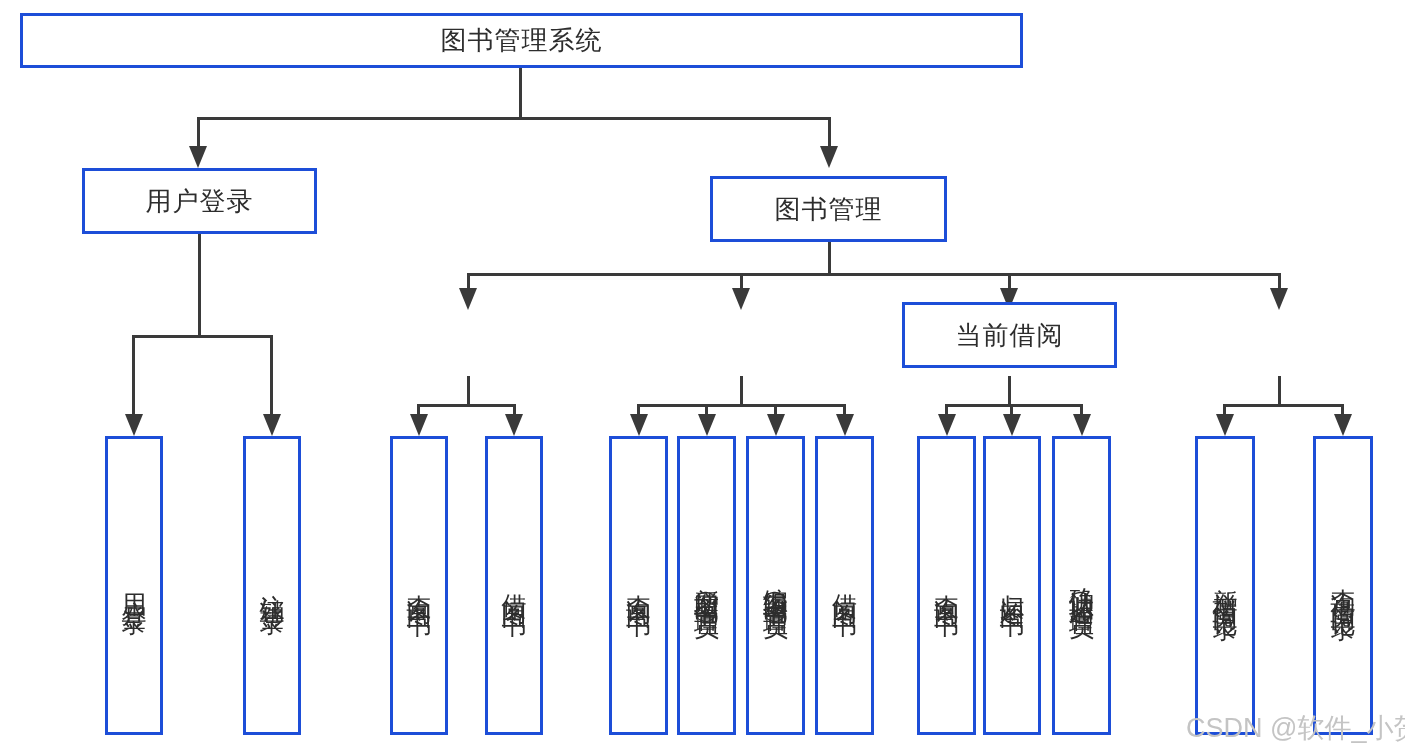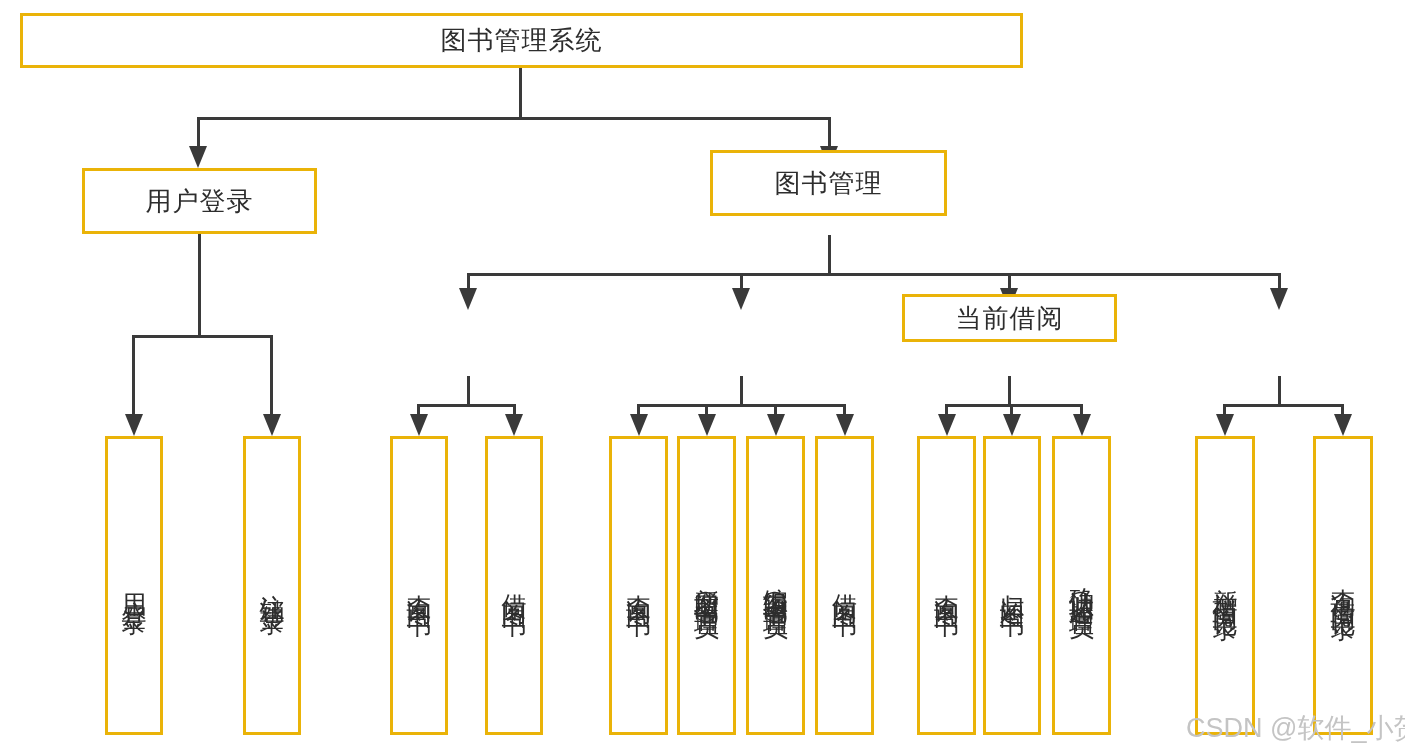--- a/index.html
+++ b/index.html
@@ -1,21 +1,21 @@
 <!DOCTYPE html>
 <html><head>
 <meta charset="utf-8">
 <style>
   html,body{margin:0;padding:0;background:#ffffff;}
   #stage{
     position:relative;width:1405px;height:747px;background:#ffffff;overflow:hidden;
     font-family:"Liberation Sans","DejaVu Sans",sans-serif;
   }
   .box{
-    position:absolute;box-sizing:border-box;border:3px solid #eab308;background:#ffffff;
+    position:absolute;box-sizing:border-box;border:3px solid #1d4ed8;background:#ffffff;
     display:flex;align-items:center;justify-content:center;color:#2d2d2d;z-index:2;
   }
   .hbox{font-size:26px;letter-spacing:1px;}
   .vbox{font-size:25px;}
   .vbox .vtext{
     writing-mode:vertical-rl;text-orientation:mixed;letter-spacing:6px;line-height:1;
     white-space:nowrap;
   }
   .vl{position:absolute;width:3px;background:#3a3a3a;z-index:1;}
   .hl{position:absolute;height:3px;background:#3a3a3a;z-index:1;}
@@ -41,21 +41,21 @@
   <div class="vl" style="left:519px;top:68px;height:49px"></div>
   <div class="hl" style="left:198px;top:117px;width:633px"></div>
   <div class="vl" style="left:197px;top:117px;height:33px"></div>
   <div class="ah" style="left:189px;top:146px"></div>
   <div class="vl" style="left:828px;top:117px;height:33px"></div>
   <div class="ah" style="left:820px;top:146px"></div>
 
   <div class="box hbox" style="left:82px;top:168px;width:235px;height:66px">
     <span>用户登录</span>
   </div>
-  <div class="box hbox" style="left:710px;top:150px;width:237px;height:66px">
+  <div class="box hbox" style="left:710px;top:176px;width:237px;height:66px">
     <span>图书管理</span>
   </div>
 
   <div class="vl" style="left:198px;top:234px;height:101px"></div>
   <div class="hl" style="left:132px;top:335px;width:141px"></div>
   <div class="vl" style="left:132px;top:335px;height:83px"></div>
   <div class="ah" style="left:125px;top:414px"></div>
   <div class="vl" style="left:270px;top:335px;height:83px"></div>
   <div class="ah" style="left:263px;top:414px"></div>
 
@@ -63,21 +63,21 @@
   <div class="hl" style="left:467px;top:273px;width:814px"></div>
   <div class="vl" style="left:467px;top:273px;height:19px"></div>
   <div class="ah" style="left:459px;top:288px"></div>
   <div class="vl" style="left:740px;top:273px;height:19px"></div>
   <div class="ah" style="left:732px;top:288px"></div>
   <div class="vl" style="left:1008px;top:273px;height:19px"></div>
   <div class="ah" style="left:1000px;top:288px"></div>
   <div class="vl" style="left:1278px;top:273px;height:19px"></div>
   <div class="ah" style="left:1270px;top:288px"></div>
 
-  <div class="box hbox" style="left:902px;top:294px;width:215px;height:48px">
+  <div class="box hbox" style="left:902px;top:302px;width:215px;height:66px">
     <span>当前借阅</span>
   </div>
 
   <div class="vl" style="left:467px;top:376px;height:28px"></div>
   <div class="hl" style="left:417px;top:404px;width:99px"></div>
   <div class="vl" style="left:417px;top:404px;height:14px"></div>
   <div class="ah" style="left:410px;top:414px"></div>
   <div class="vl" style="left:513px;top:404px;height:14px"></div>
   <div class="ah" style="left:505px;top:414px"></div>
 

